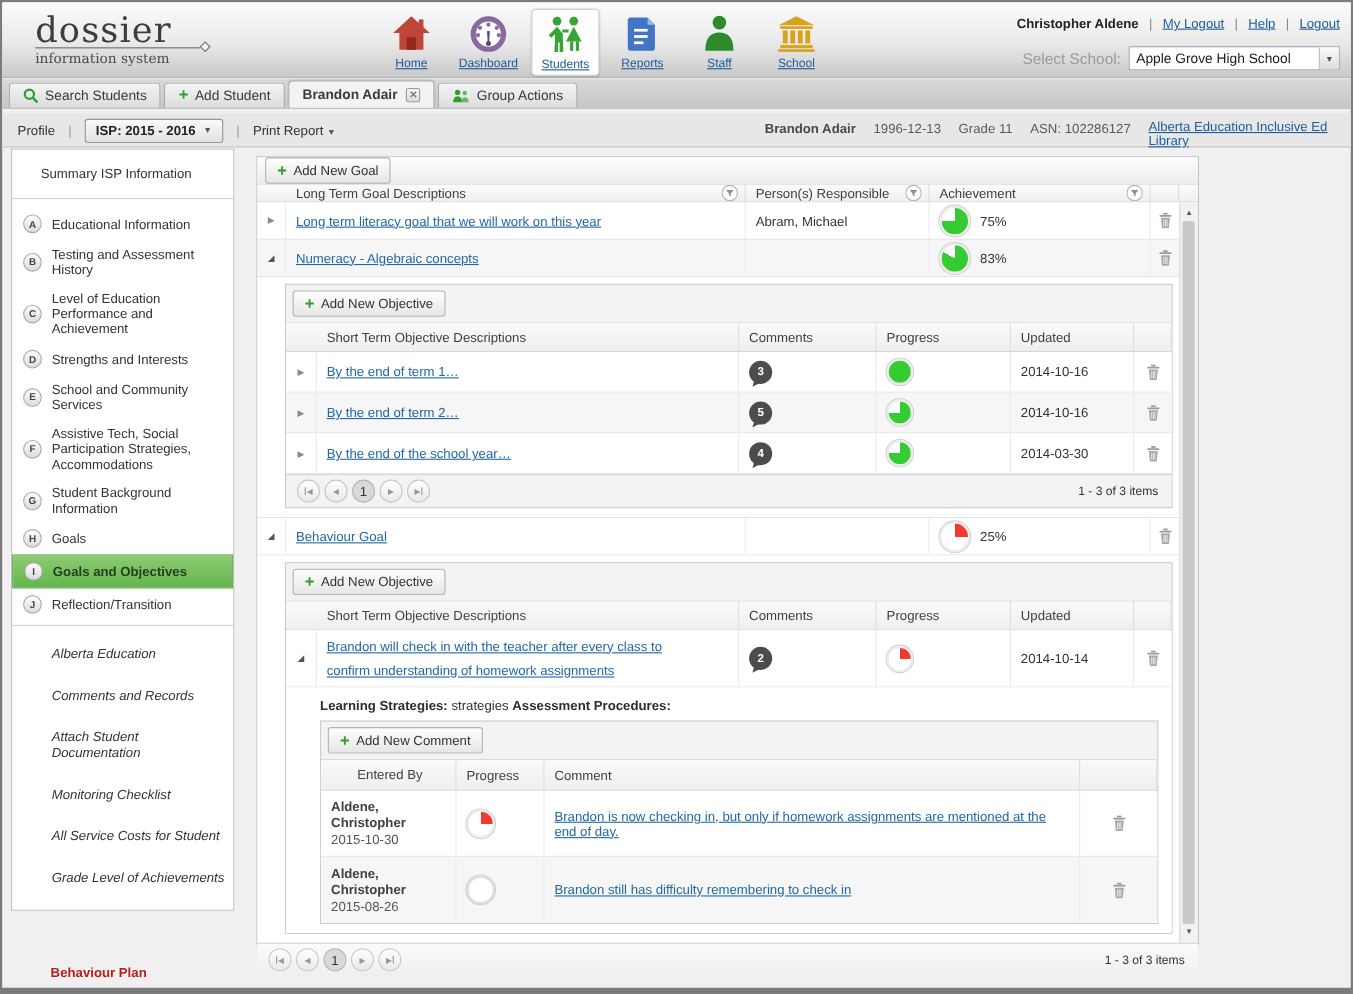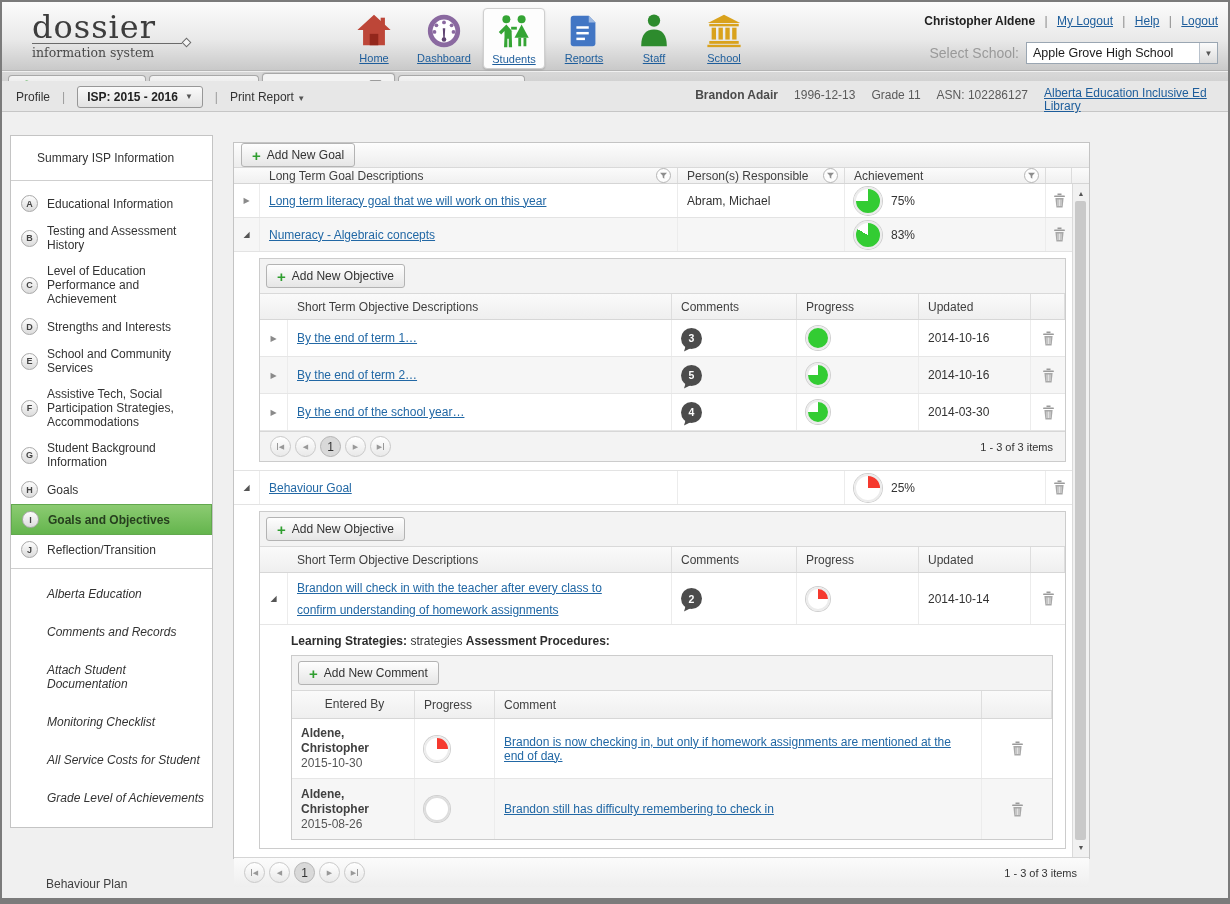--- a/index.html
+++ b/index.html
@@ -35,21 +35,21 @@
   .tabbar { position:absolute; left:0; top:70px; width:100%; height:27px;
             background:linear-gradient(#d8d8d8,#c7c7c7); border-bottom:1px solid #bdbdbd; display:flex; align-items:flex-end; padding-left:6px; gap:3px; }
   .tab { height:23px; display:flex; align-items:center; gap:6px; padding:0 12px; border:1px solid #a8a8a8; border-bottom:none;
          border-radius:4px 4px 0 0; background:linear-gradient(#f4f4f4,#dcdcdc); cursor:pointer; font-size:12.5px; color:#3a3a3a; }
   .tab.active { background:#f3f3f3; height:25px; font-weight:bold; box-shadow:0 -1px 2px rgba(0,0,0,.08); }
   .tab .plus { color:#2f9e2f; font-weight:bold; font-size:15px; line-height:10px; }
   .tab-close { width:13px; height:13px; border:1px solid #9c9c9c; border-radius:2px; background:linear-gradient(#f5f5f5,#dadada);
                color:#777; font-size:9px; line-height:11px; text-align:center; margin-left:2px; }
 
   
-  .ctxbar { position:absolute; left:0; top:79px; width:100%; height:31px; background:#e7e7e7; border-bottom:1px solid #c6c6c6; }
+  .ctxbar { position:absolute; left:0; top:101px; width:100%; height:31px; background:#e7e7e7; border-bottom:1px solid #c6c6c6; }
   .ctx-left { position:absolute; left:14px; top:0; height:31px; display:flex; align-items:center; gap:12px; }
   .ctx-item { color:#333; cursor:pointer; }
   .ctx-sep { color:#9a9a9a; }
   .isp-btn { display:flex; align-items:center; gap:7px; border:1px solid #979797; border-radius:3px; padding:3px 9px;
              background:linear-gradient(#fafafa,#e2e2e2); font-weight:bold; color:#222; cursor:pointer; }
   .caret { font-size:8px; color:#555; }
   .ctx-right { position:absolute; right:12px; top:0; display:flex; align-items:flex-start; gap:16px; padding-top:7px; }
   .stud-name { font-weight:bold; color:#4a4a4a; }
   .stud-val { color:#5a5a5a; }
   .lib-link { width:172px; color:#1d5d9b; text-decoration:underline; line-height:13px; cursor:pointer; margin-top:-1px; }
@@ -58,21 +58,21 @@
   .sidebar { position:absolute; left:8px; top:133px; width:203px; background:#fff; border:1px solid #c4c4c4; }
   .sb-summary { padding:15px 14px 15px 26px; border-bottom:1px solid #cfcfcf; color:#333; cursor:pointer; }
   .sb-list { padding:8px 0 4px; border-bottom:1px solid #cfcfcf; }
   .sb-item { display:flex; align-items:center; gap:9px; padding:6px 8px 6px 10px; cursor:pointer; line-height:14px; }
   .sb-item.sel { background:linear-gradient(#8ccb72,#64b54d); border-top:1px solid #6aa win; border:1px solid #62a84e; font-weight:bold; color:#263f1e; }
   .badge { flex:0 0 17px; width:17px; height:17px; border-radius:50%; border:1px solid #a9a9a9; background:linear-gradient(#fdfdfd,#dcdcdc);
            font-size:9px; font-weight:bold; color:#444; display:flex; align-items:center; justify-content:center; }
   .sb-extra { padding:6px 0 10px;font-style:italic; }
   .sb-extra .sb-item { padding:12px 8px 12px 36px; }
   .sb-bottom { position:absolute; left:8px; top:867px; width:203px; }
-  .sb-bottom-item { padding:8px 8px 8px 36px; color:#404040; cursor:pointer; }
+  .sb-bottom-item { padding:8px 8px 8px 36px; color:#b91c1c; cursor:pointer;font-weight:bold; }
 
   
   .main { position:absolute; left:231px; top:140px; width:857px; height:717px; background:#fff; border:1px solid #c4c4c4; display:flex; flex-direction:column; }
   .g-toolbar { height:34px; background:linear-gradient(#fdfdfd,#ededed); border-bottom:1px solid #d9d9d9; display:flex; align-items:center; padding-left:7px; }
   .btn { display:inline-flex; align-items:center; gap:6px; border:1px solid #b3b3b3; border-radius:3px; padding:4px 10px;
          background:linear-gradient(#fefefe,#e6e6e6); color:#333; cursor:pointer; font-size:12px; }
   .btn .plus { color:#2f9e2f; font-weight:bold; font-size:15px; line-height:9px; }
   .g-head { height:28px; background:linear-gradient(#fbfbfb,#f0f0f0); border-bottom:1px solid #d5d5d5; display:flex; }
   .hcell { display:flex; align-items:center; justify-content:space-between; padding:0 6px 0 9px; border-right:1px solid #dcdcdc; color:#3f3f3f; }
   .hcell:last-child { border-right:none; }

